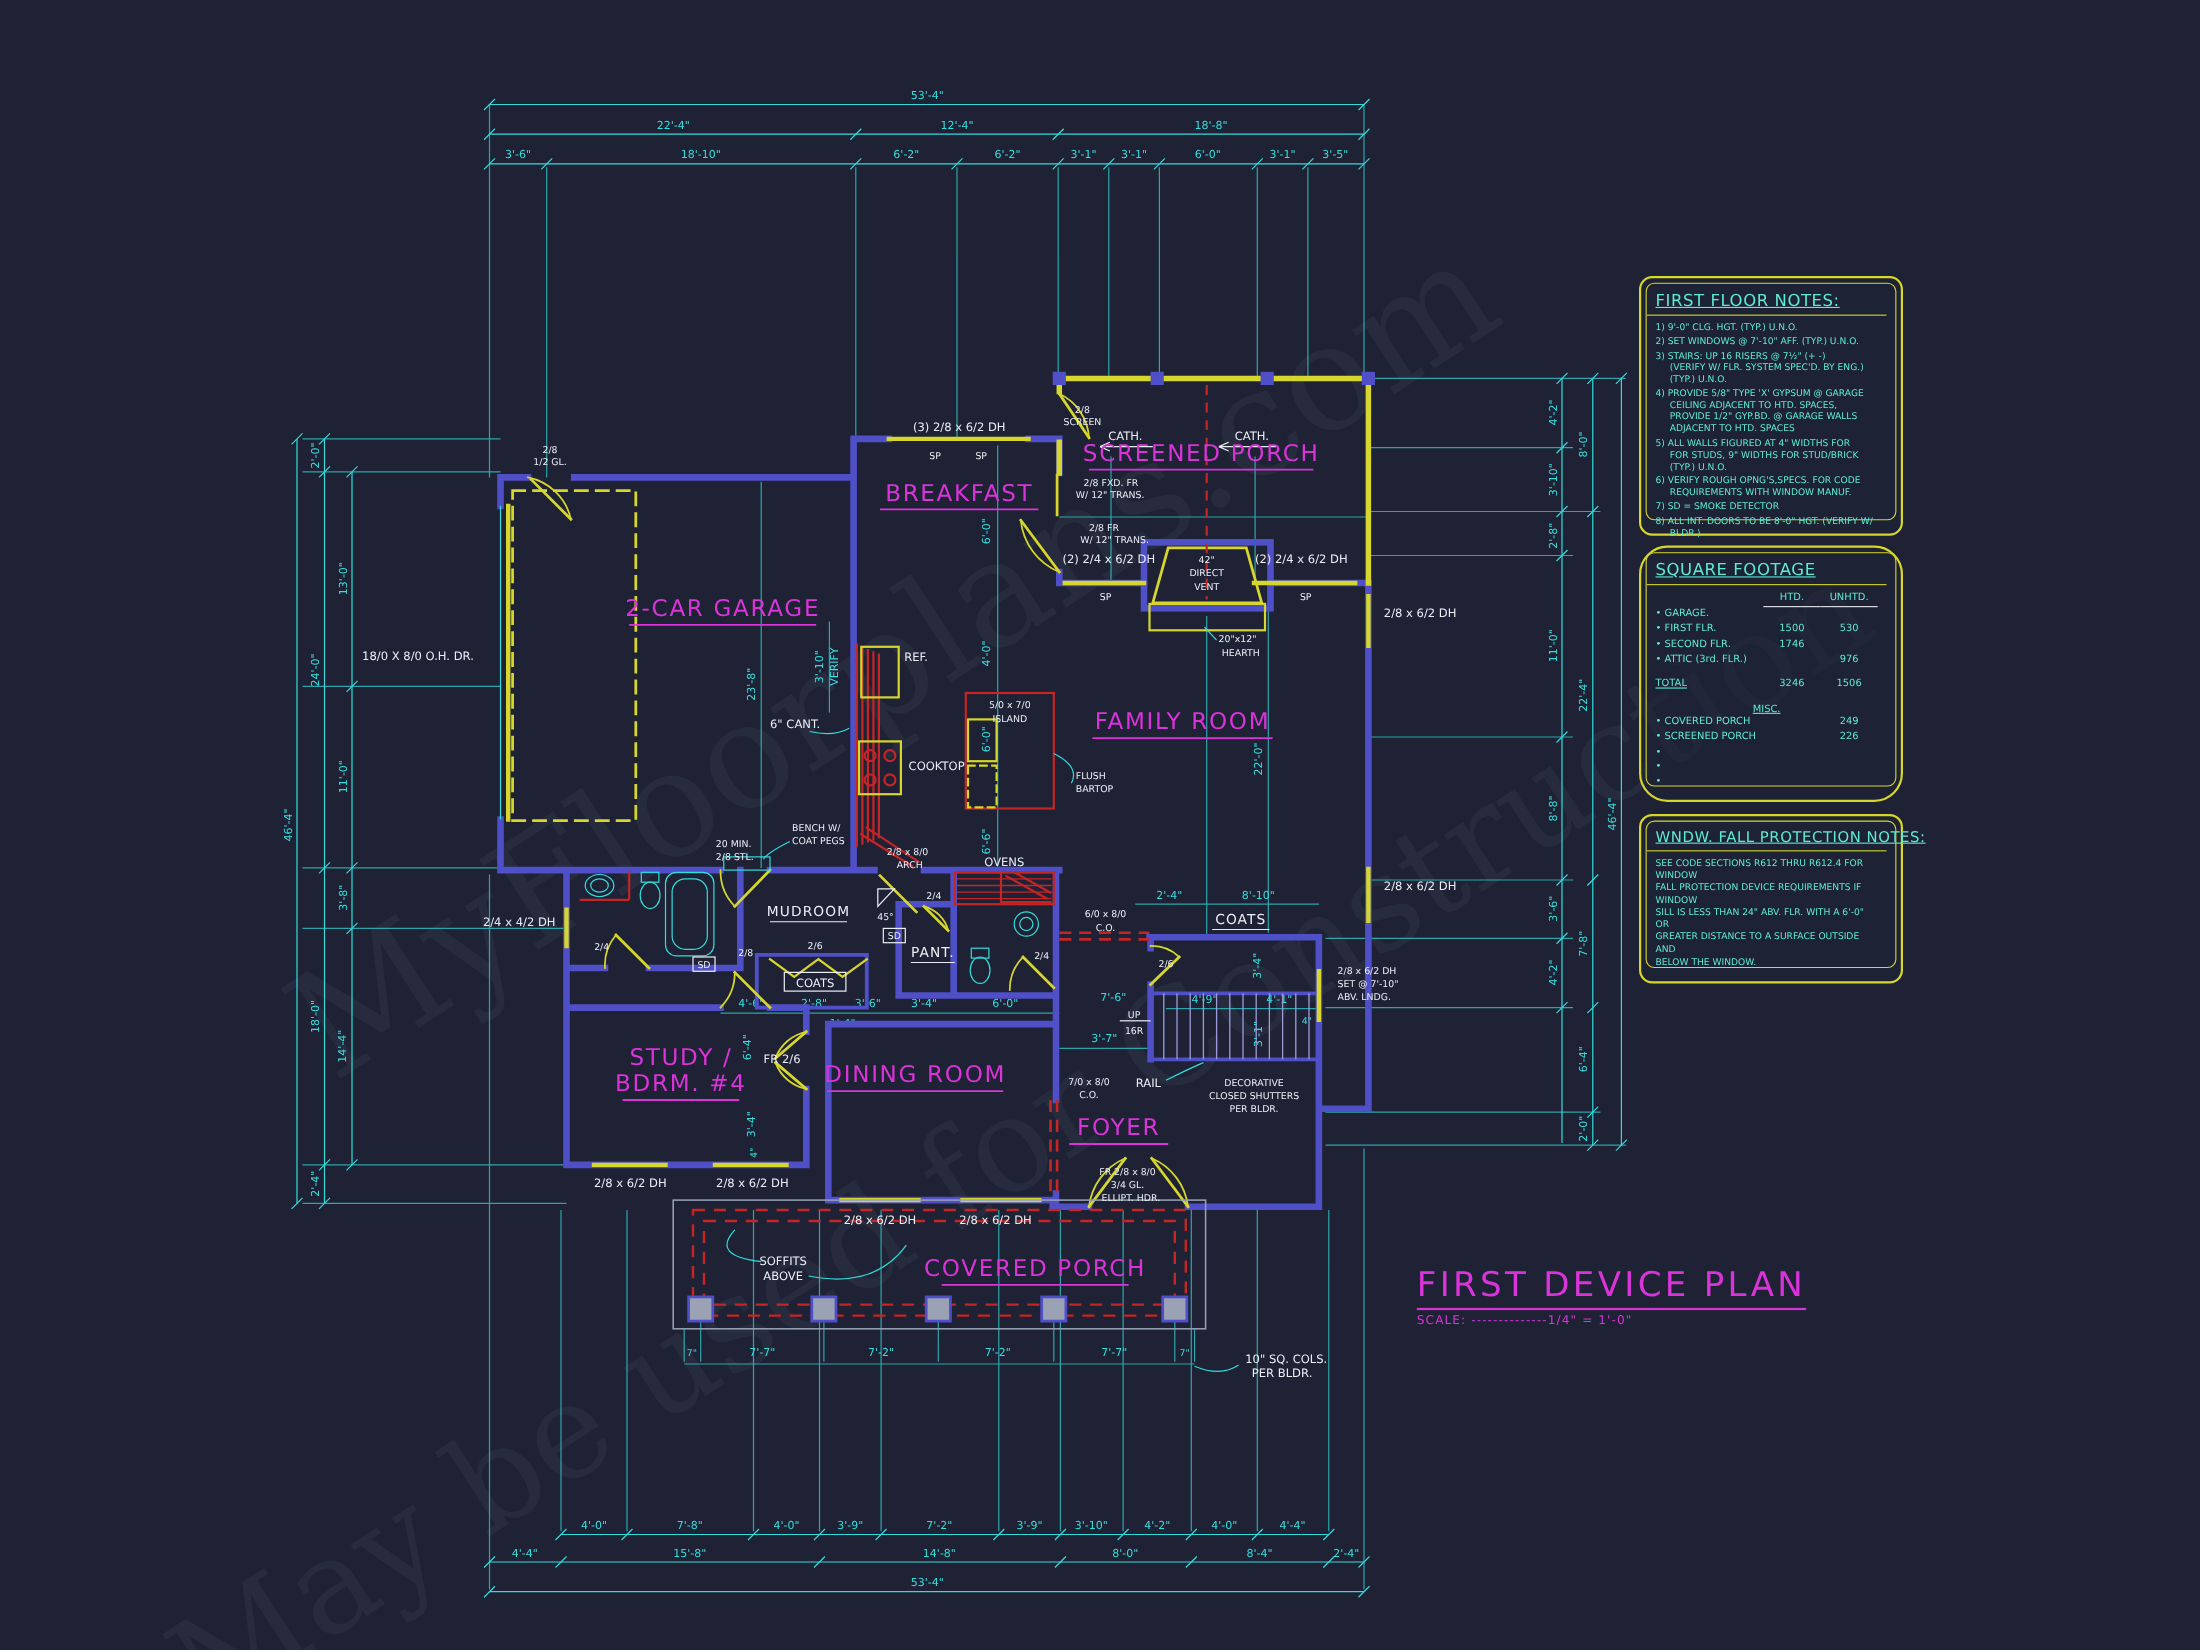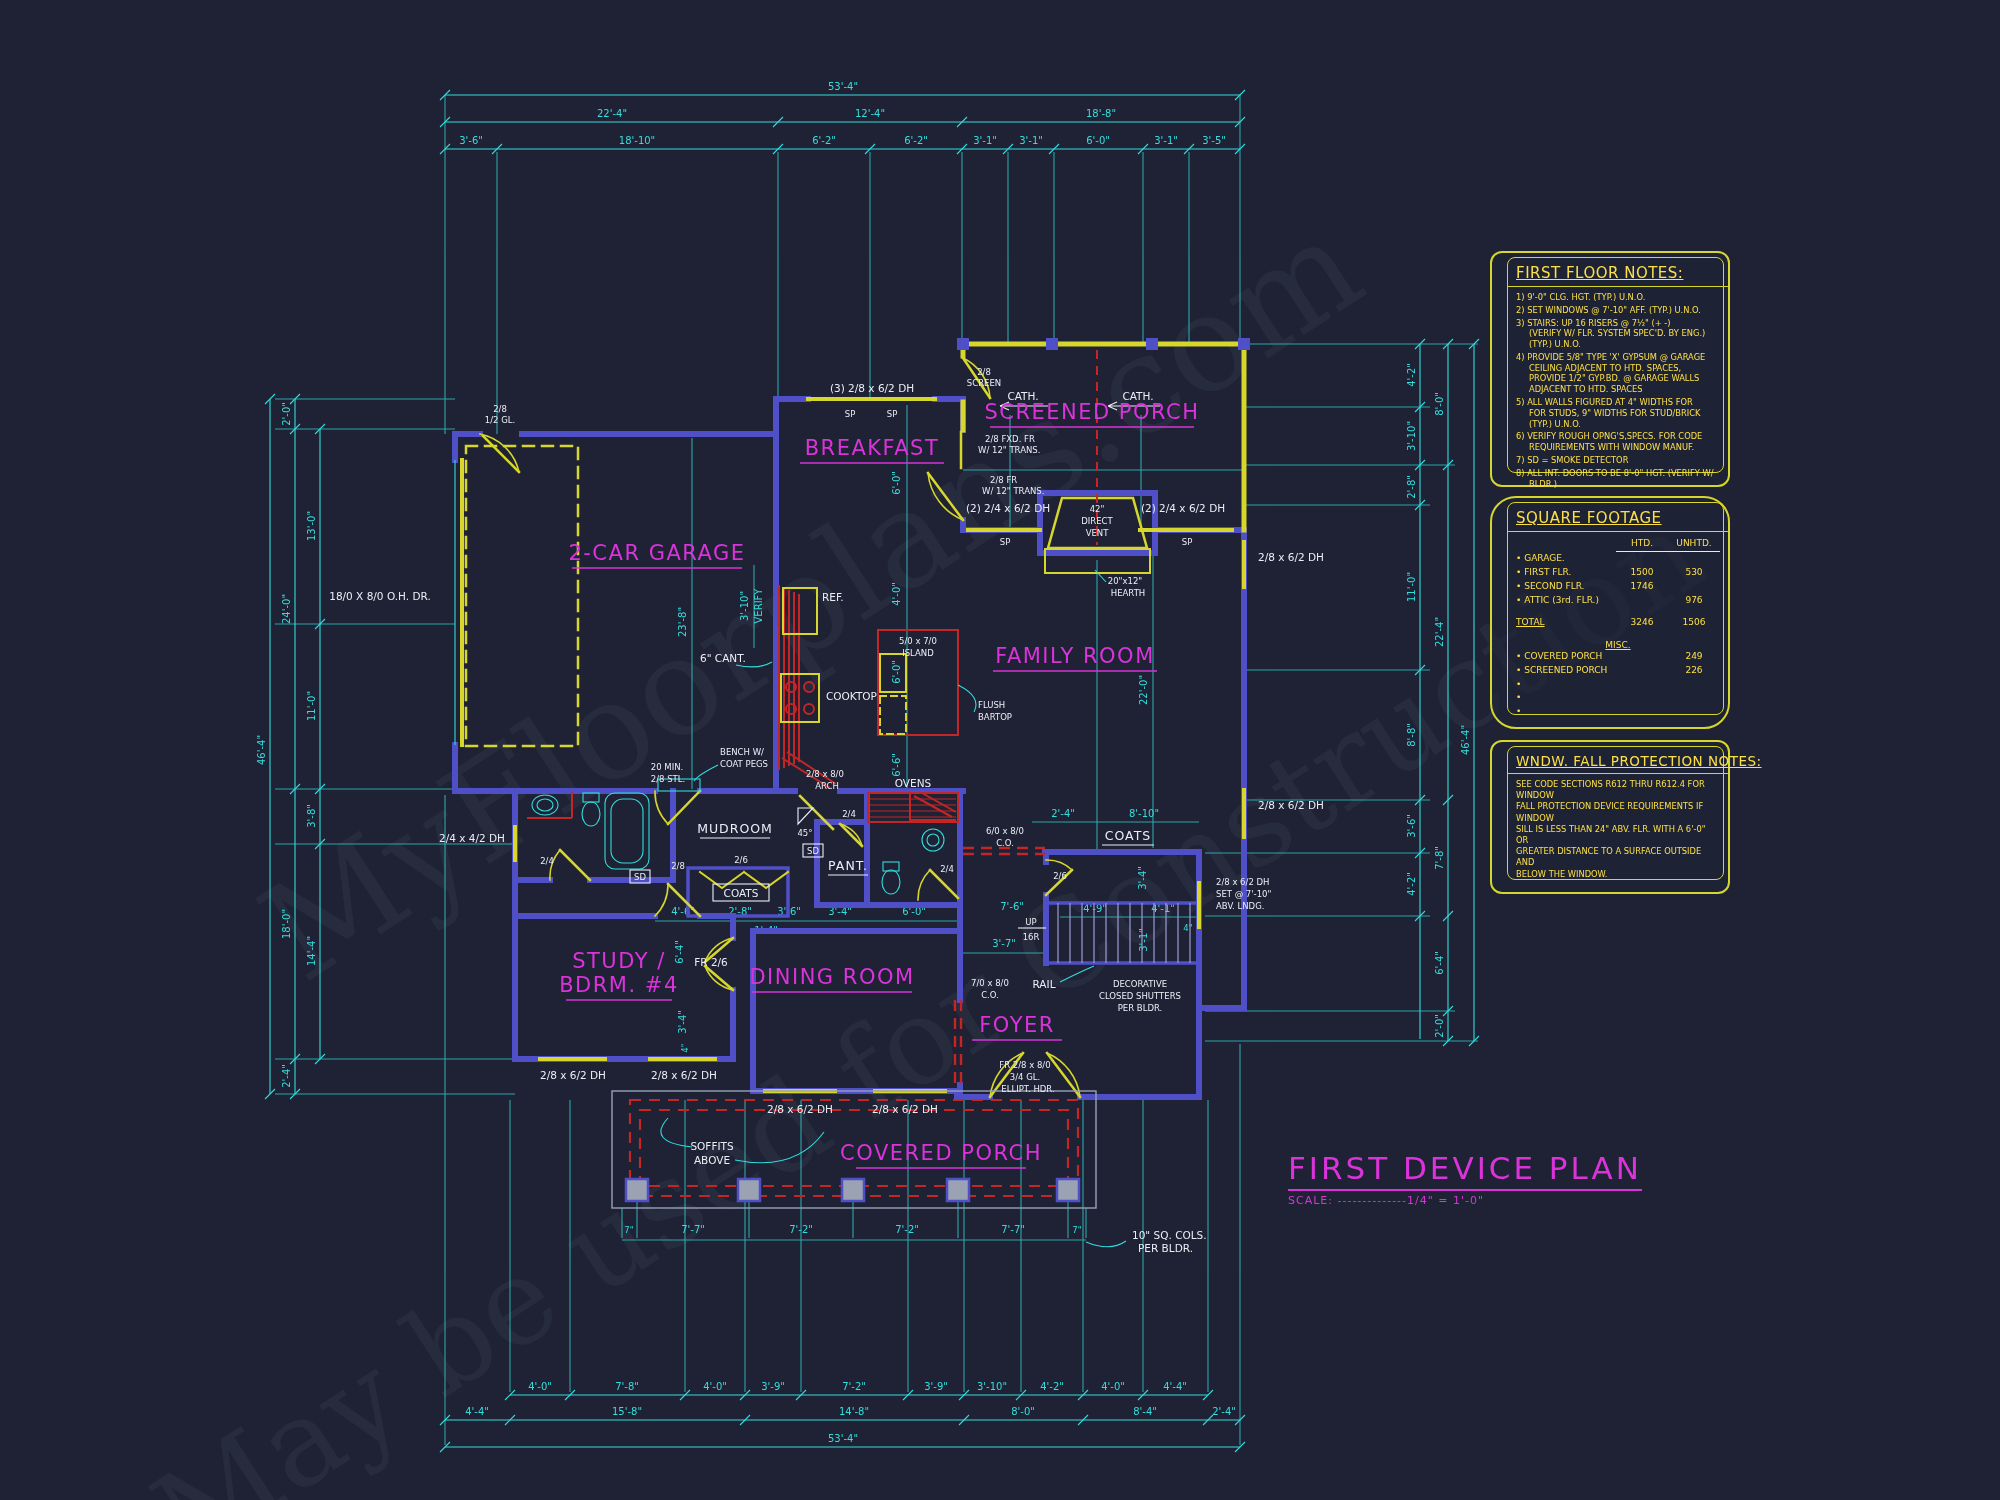--- a/index.html
+++ b/index.html
@@ -26,21 +26,21 @@
   .ta{fill:#eceef6;font-size:10.5px;text-anchor:middle;}
   .td{fill:#35dede;font-size:10px;text-anchor:middle;}
   .tr{fill:#da33da;font-size:21px;text-anchor:middle;letter-spacing:1.5px;}
   .ts{fill:#eceef6;font-size:12.5px;text-anchor:middle;letter-spacing:1px;}
   .tiny{font-size:8.5px;}
   .st{text-anchor:start;}
   .ml{stroke:#da33da;stroke-width:1.6;}
   .wl{stroke:#eceef6;stroke-width:1;}
   
   .panel{position:absolute;border:2px solid #d6d62c;border-radius:12px;padding:4px;background:rgba(30,34,52,.55);}
-  .panel-in{border:1.5px solid #d6d62c;border-radius:8px;height:calc(100% - 8px);padding:6px 3px 4px 8px;box-sizing:border-box;color:#fde047;margin-left:11px;}
+  .panel-in{border:1.5px solid #d6d62c;border-radius:8px;height:calc(100% - 8px);padding:6px 16px 4px 8px;box-sizing:border-box;color:#5eead4;}
   .p-title{font-size:15px;letter-spacing:.5px;text-decoration:underline;white-space:nowrap;}
   .p-rule{border:none;border-top:1.5px solid #d6d62c;margin:4px -8px 5px -8px;}
   .p-notes{left:1490px;top:251px;width:228px;height:224px;}
   .p-note-item{font-size:8.3px;line-height:1.3;white-space:pre-line;padding-left:13px;text-indent:-13px;margin-bottom:2px;}
   .p-sqft{left:1490px;top:496px;width:228px;height:221px;border-radius:26px;}
   .sq-row{display:flex;font-size:9px;line-height:1.55;}
   .sq-l{flex:1;}
   .sq-h,.sq-u{width:52px;text-align:center;}
   .sq-head .sq-h,.sq-head .sq-u{border-bottom:1px solid #e8eaf2;font-size:9px;}
   .sq-total .sq-l{text-decoration:underline;}

